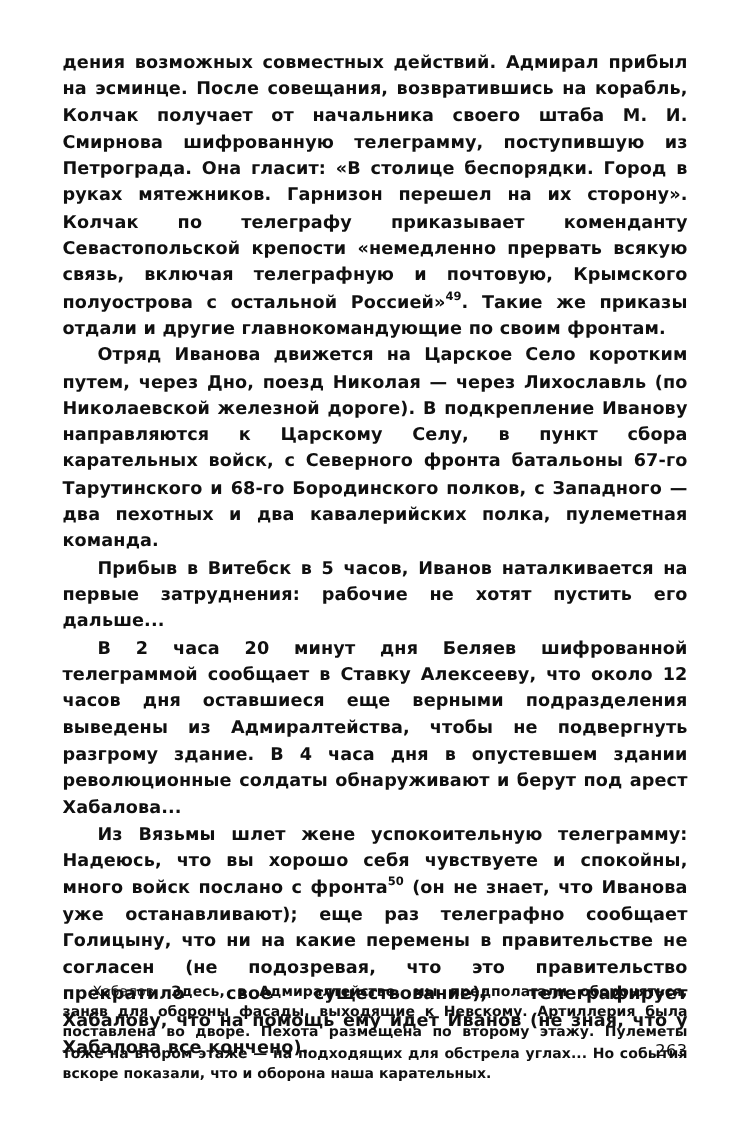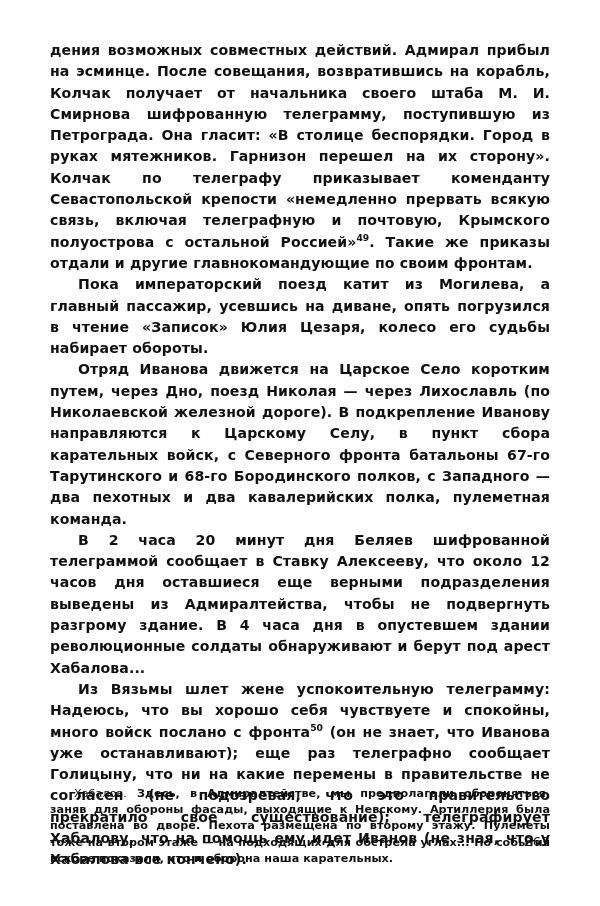--- a/index.html
+++ b/index.html
@@ -77,22 +77,22 @@
     letter-spacing: 0.3px;
   }
 </style>
 </head>
 <body>
 
 <div class="page">
 
   <div class="textblock">
     <p class="body">дения возможных совместных действий. Адмирал прибыл на эсминце. После совещания, возвратившись на корабль, Колчак получает от начальника своего штаба М. И. Смирнова шифрованную телеграмму, поступившую из Петрограда. Она гласит: «В столице беспорядки. Город в руках мятежников. Гарнизон перешел на их сторону». Колчак по телеграфу приказывает коменданту Севастопольской крепости «немедленно прервать всякую связь, включая телеграфную и почтовую, Крымского полуострова с остальной Россией»<sup>49</sup>. Такие же приказы отдали и другие главнокомандующие по своим фронтам.</p>
-    <p class="body indent">Пока императорский поезд катит из Могилева, а главный пассажир, усевшись на диване, опять погрузился в чтение «Записок» Юлия Цезаря, колесо его судьбы набирает обороты.</p>
     <p class="body indent">Отряд Иванова движется на Царское Село коротким путем, через Дно, поезд Николая — через Лихославль (по Николаевской железной дороге). В подкрепление Иванову направляются к Царскому Селу, в пункт сбора карательных войск, с Северного фронта батальоны 67-го Тарутинского и 68-го Бородинского полков, с Западного — два пехотных и два кавалерийских полка, пулеметная команда.</p>
+    <p class="body indent">Прибыв в Витебск в 5 часов, Иванов наталкивается на первые затруднения: рабочие не хотят пустить его дальше...</p>
     <p class="body indent">В 2 часа 20 минут дня Беляев шифрованной телеграммой сообщает в Ставку Алексееву, что около 12 часов дня оставшиеся еще верными подразделения выведены из Адмиралтейства, чтобы не подвергнуть разгрому здание. В 4 часа дня в опустевшем здании революционные солдаты обнаруживают и берут под арест Хабалова...</p>
     <p class="body indent">Из Вязьмы шлет жене успокоительную телеграмму: <span class="it">Надеюсь, что вы хорошо себя чувствуете и спокойны, много войск послано с фронта</span><sup>50</sup> (он не знает, что Иванова уже останавливают); еще раз телеграфно сообщает Голицыну, что ни на какие перемены в правительстве не согласен (не подозревая, что это правительство прекратило свое существование); телеграфирует Хабалову, что на помощь ему идет Иванов (не зная, что у Хабалова все кончено).</p>
 
   </div>
 
   <div class="testimony">
     <p class="small">
       <span class="speaker">Хабалов.</span><span> Здесь, в Адмиралтействе, мы предполагали обороняться, заняв для обороны фасады, выходящие к Невскому. Артиллерия была поставлена во дворе. Пехота размещена по второму этажу. Пулеметы тоже на втором этаже — на подходящих для обстрела углах... Но события вскоре показали, что и оборона наша карательных.</span>
     </p>
   </div>

